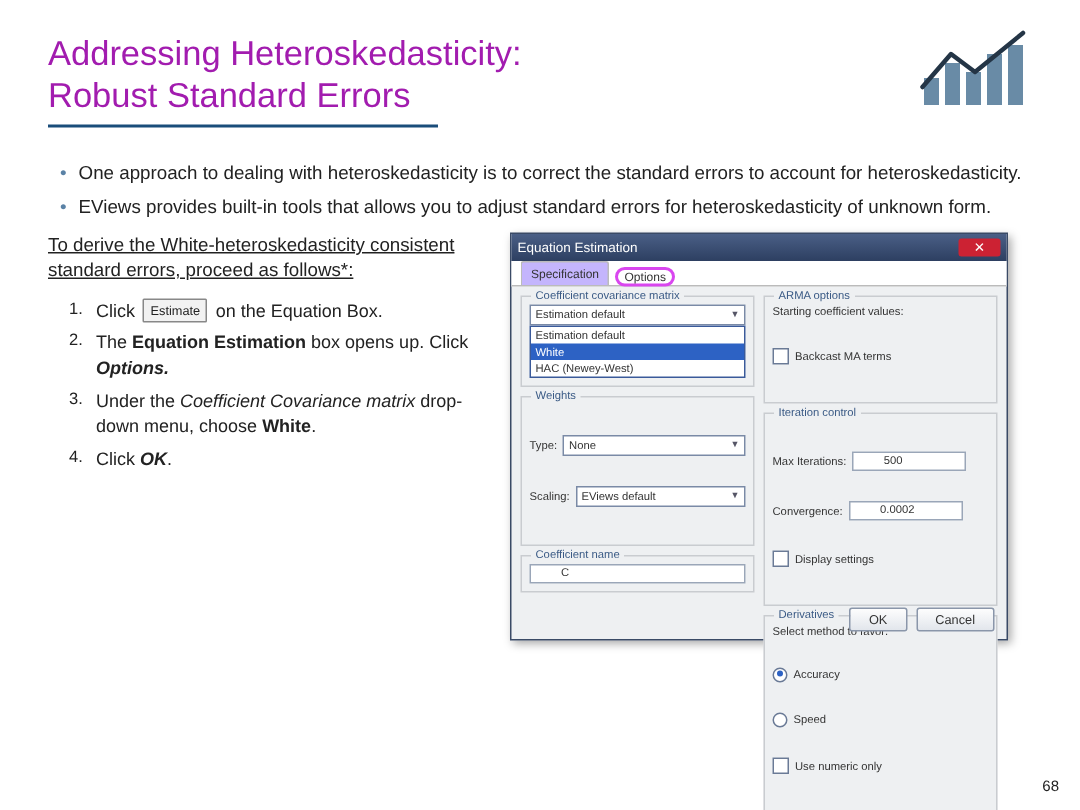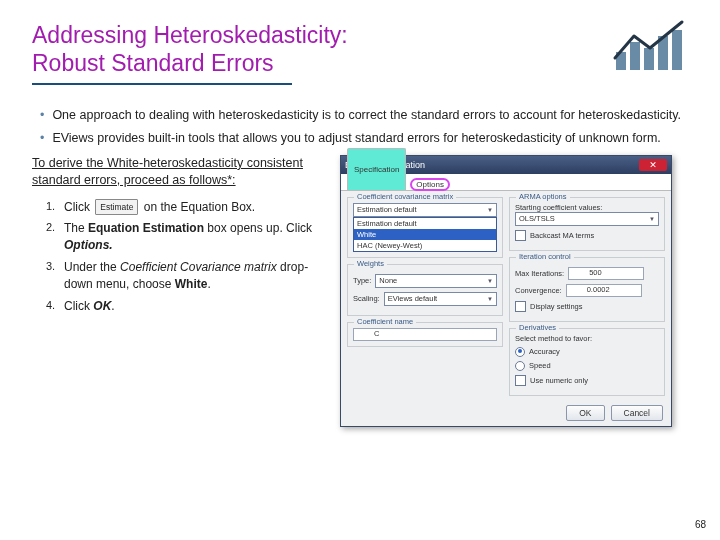--- a/index.html
+++ b/index.html
@@ -23,33 +23,33 @@
   .steps{margin:10px 0 0 14px;font-size:12px;line-height:1.45}
   .steps .srow{display:flex;margin-bottom:4px}
   .steps .num{width:18px;flex:none;font-size:11px}
   .estbtn{display:inline-block;border:1px solid #888;background:#f2f2f2;font-size:8.5px;padding:0.5px 4px;border-radius:1px;vertical-align:1px;margin:0 2px}
   b{font-weight:bold}i{font-style:italic}
   
   .dlg{position:relative;width:330px;height:270px;border:1px solid #3a4a66;box-shadow:2px 2px 6px rgba(0,0,0,.35);font-size:8px;color:#333;background:#eef0f2}
   .dlg .bar{height:18px;background:linear-gradient(#4a5f86,#2d3f61);color:#fff;display:flex;align-items:center;justify-content:space-between;padding:0 4px;font-size:9px}
   .dlg .close{width:28px;height:12px;background:#c23;border-radius:2px;display:flex;align-items:center;justify-content:center;color:#fff;font-size:9px}
   .dlg .tabs{height:16px;background:#fff;border-bottom:1px solid #bbb;display:flex;align-items:flex-end;gap:4px;padding-left:6px;font-size:8px}
-  .dlg .tab{border:1px solid #bbb;border-bottom:none;padding:16px 6px;border-radius:2px 2px 0 0;background:#5eead4}
+  .dlg .tab{border:1px solid #bbb;border-bottom:none;padding:3px 6px;border-radius:2px 2px 0 0;background:#c4b5fd}
   .dlg .tab.active{background:#fff;position:relative;top:1px}
   .dlg .ring{border:2px solid #d946ef;border-radius:8px;padding:0 4px}
   .dlg .body{display:flex;padding:6px;gap:6px}
   .dlg .col{flex:1}
   .fs{border:1px solid #c9ccd0;padding:5px;margin-bottom:6px;position:relative;background:#eef0f2}
   .fs .lg{position:absolute;top:-6px;left:6px;background:#eef0f2;padding:0 3px;color:#3a5a85;font-size:7.5px}
   .sel{border:1px solid #7a8aa6;background:#fff;height:12px;line-height:12px;padding:0 3px;font-size:7.5px;display:flex;justify-content:space-between;align-items:center}
   .sel .caret{font-size:6px;color:#556}
   .drop{border:1px solid #3a5a9a;background:#fff;margin-top:0}
   .drop .opt{padding:1px 3px;font-size:7.5px}
   .drop .opt.hl{background:#2d62c4;color:#fff}
-  .rowf{display:flex;align-items:center;gap:4px;margin:4px 0;font-size:7.5px}
+  .rowf{display:flex;align-items:center;gap:4px;margin:20px 0;font-size:7.5px}
   .inp{border:1px solid #9aa6b8;background:#fff;height:11px;padding:0 20px;font-size:7.5px;flex:1}
   .chk{width:9px;height:9px;border:1px solid #6a7a96;background:#fff;display:inline-block}
   .rad{width:8px;height:8px;border:1px solid #6a7a96;border-radius:50%;background:#fff;display:inline-block;position:relative}
   .rad.on::after{content:"";position:absolute;left:1.5px;top:1.5px;width:4px;height:4px;border-radius:50%;background:#2d62c4}
   .dlg .foot{position:absolute;bottom:5px;right:8px;display:flex;gap:6px}
   .btn{border:1px solid #8a96aa;background:linear-gradient(#fdfdfd,#e2e6ec);padding:2px 12px;font-size:8.5px;border-radius:2px}
   .pagenum{position:absolute;bottom:10px;right:14px;font-size:10px;color:#222}
 </style>
 </head>
 <body>
@@ -148,24 +148,20 @@
           </div>
           <div class="fs">
             <span class="lg">Coefficient name</span>
             <div class="inp">C</div>
           </div>
         </div>
         <div class="col">
           <div class="fs">
             <span class="lg">ARMA options</span>
             <div style="font-size:7.5px">Starting coefficient values:</div>
-            <div class="sel">
-                <span>OLS/TSLS</span>
-                <span class="caret">▼</span>
-              </div>
             <div class="rowf">
                 <span class="chk"></span>
                 <span>Backcast MA terms</span>
               </div>
           </div>
           <div class="fs">
             <span class="lg">Iteration control</span>
             <div class="rowf">
                 <span>Max Iterations:</span>
                 <span class="inp" style="max-width:34px">500</span>

